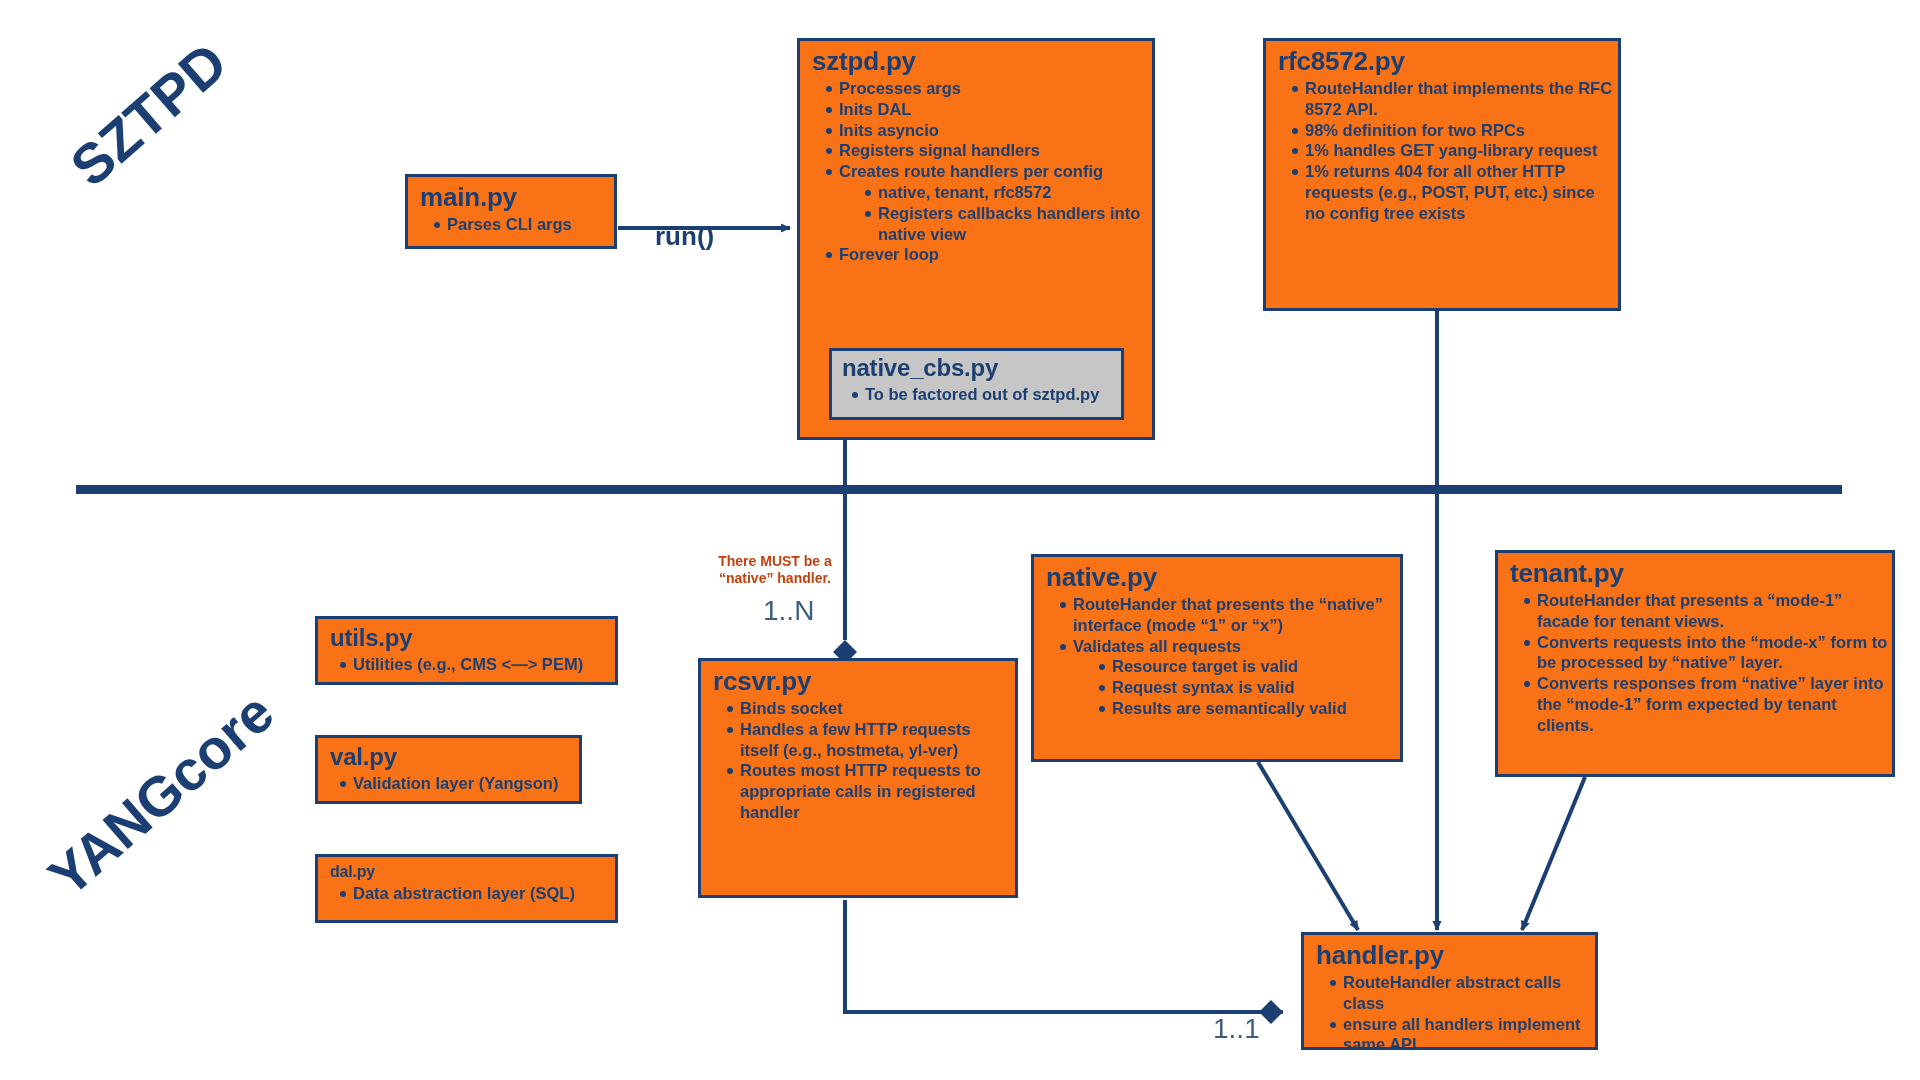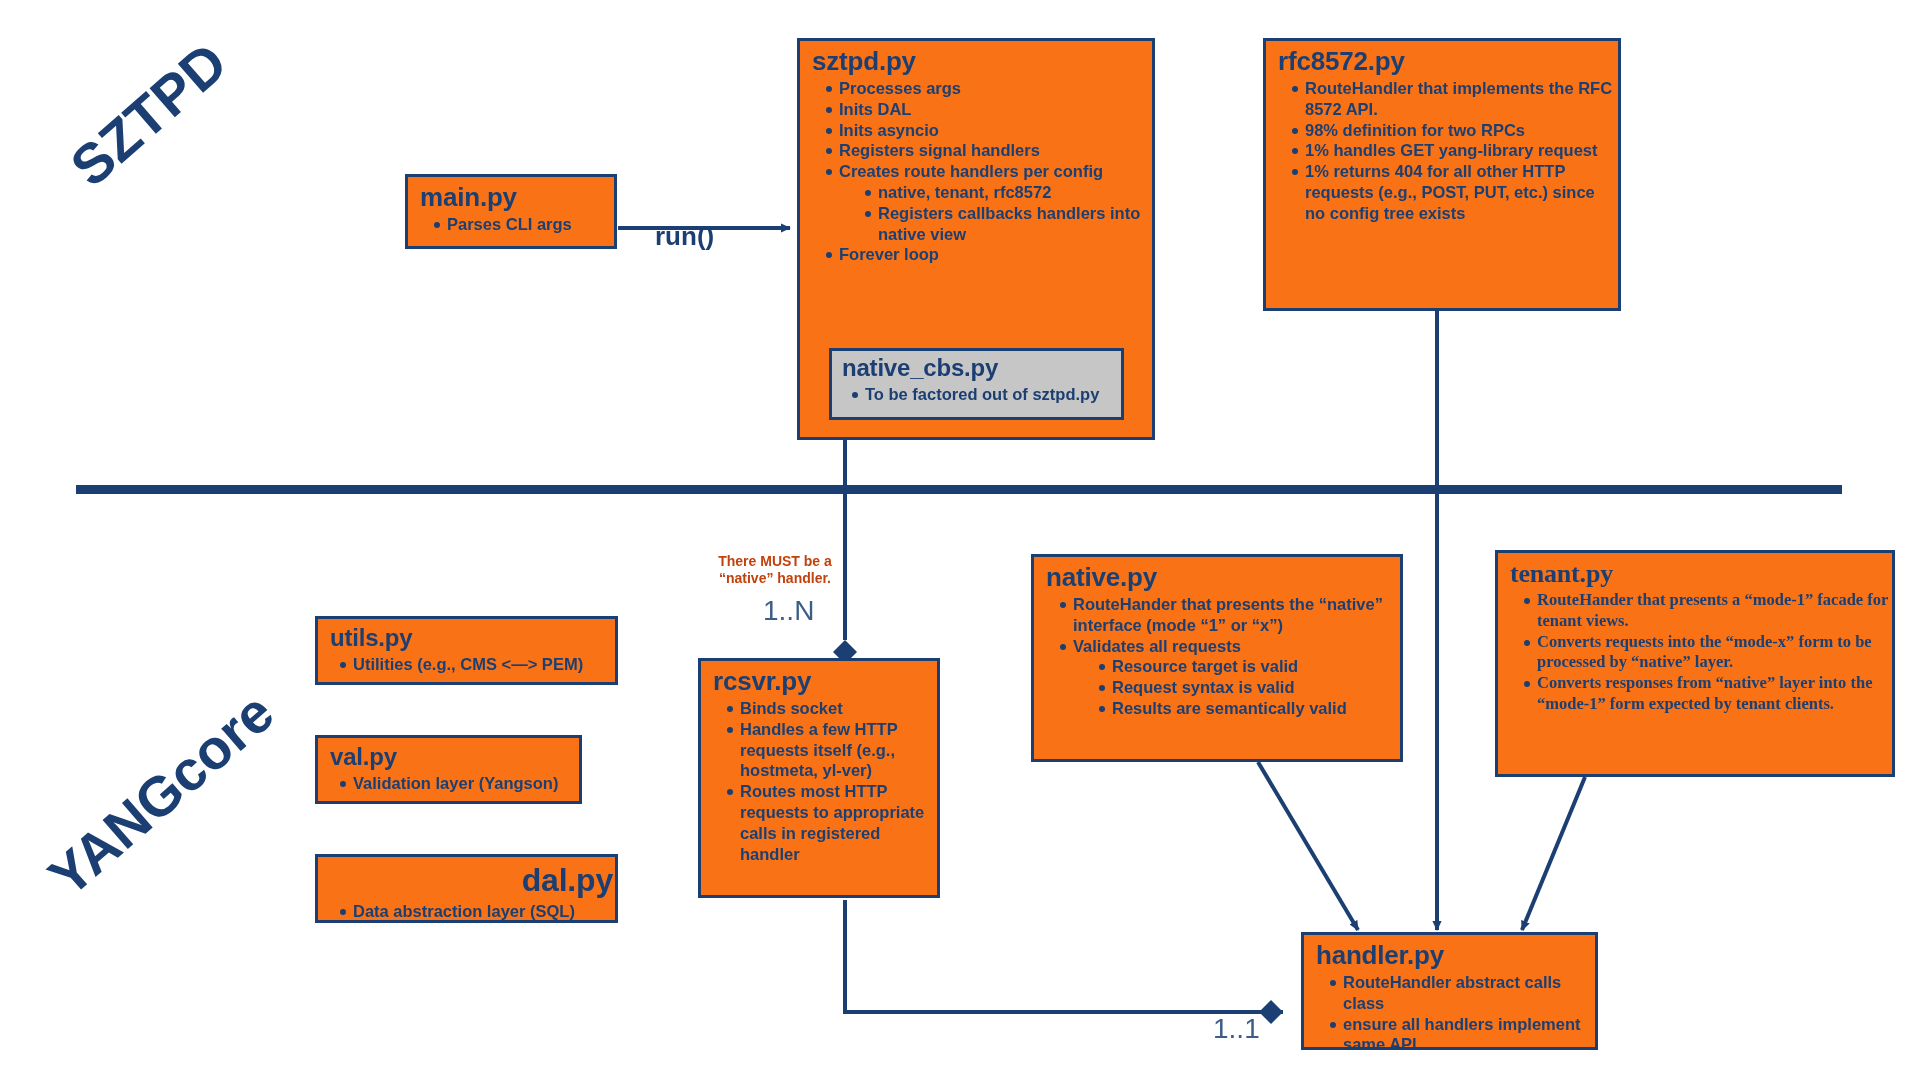--- a/index.html
+++ b/index.html
@@ -204,27 +204,27 @@
   </div>
 
   <div class="box" style="left:315px; top:735px; width:267px; height:69px;">
     <div class="box-title" style="font-size:24px;">val.py</div>
     <ul class="bul" style="padding-left:10px;">
       <li>Validation layer (Yangson)</li>
     </ul>
   </div>
 
   <div class="box" style="left:315px; top:854px; width:303px; height:69px;">
-    <div class="box-title" style="font-size:32px;text-align:right;">dal.py</div>
+    <div class="box-title" style="font-size:16px;">dal.py</div>
     <ul class="bul" style="padding-left:10px;">
       <li>Data abstraction layer (SQL)</li>
     </ul>
   </div>
 
-  <div class="box" style="left:698px; top:658px; width:242px; height:240px;">
+  <div class="box" style="left:698px; top:658px; width:320px; height:240px;">
     <div class="box-title">rcsvr.py</div>
     <ul class="bul">
       <li>Binds socket</li>
       <li>Handles a few HTTP requests itself (e.g., hostmeta, yl-ver)</li>
       <li>Routes most HTTP requests to appropriate calls in registered handler</li>
     </ul>
   </div>
 
   <div class="box" style="left:1031px; top:554px; width:372px; height:208px;">
     <div class="box-title">native.py</div>
@@ -234,21 +234,21 @@
       <li class="nobul">
         <ul class="bul lvl2">
           <li>Resource target is valid</li>
           <li>Request syntax is valid</li>
           <li>Results are semantically valid</li>
         </ul>
       </li>
     </ul>
   </div>
 
-  <div class="box" style="left:1495px; top:550px; width:400px; height:227px;font-family:Liberation Serif, serif;">
+  <div class="box" style="left:1495px; top:550px; width:400px; height:227px;">
     <div class="box-title">tenant.py</div>
     <ul class="bul">
       <li>RouteHander that presents a “mode-1” facade for tenant views.</li>
       <li>Converts requests into the “mode-x” form to be processed by “native” layer.</li>
       <li>Converts responses from “native” layer into the “mode-1” form expected by tenant  clients.</li>
     </ul>
   </div>
 
   <div class="box" style="left:1301px; top:932px; width:297px; height:118px;">
     <div class="box-title">handler.py</div>

